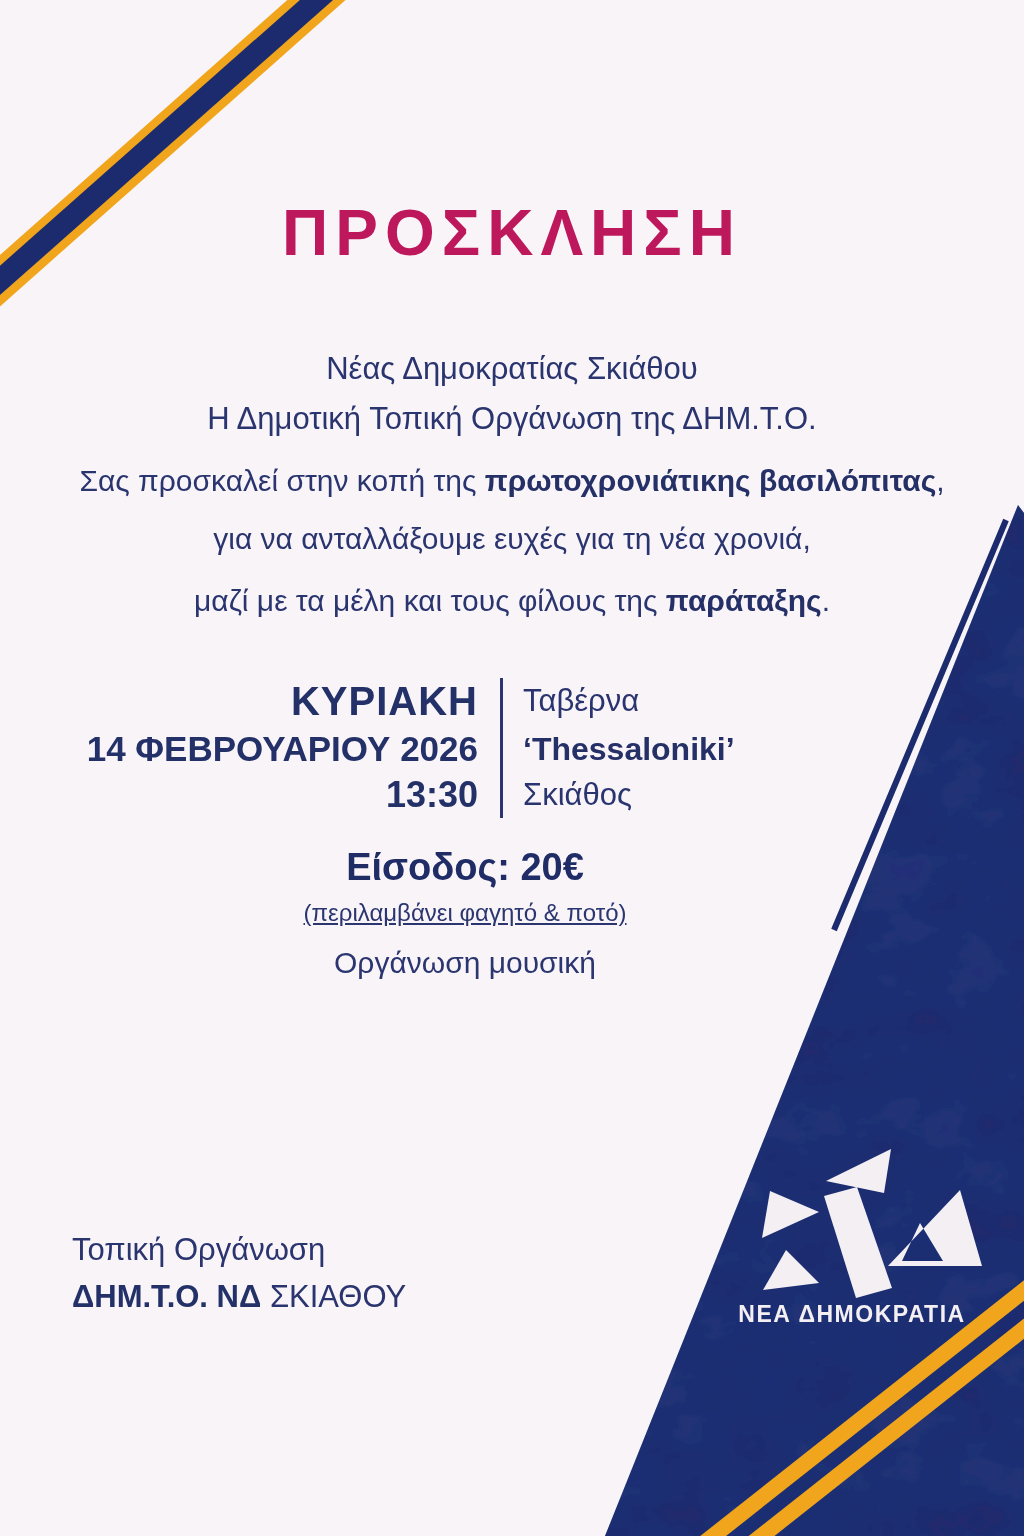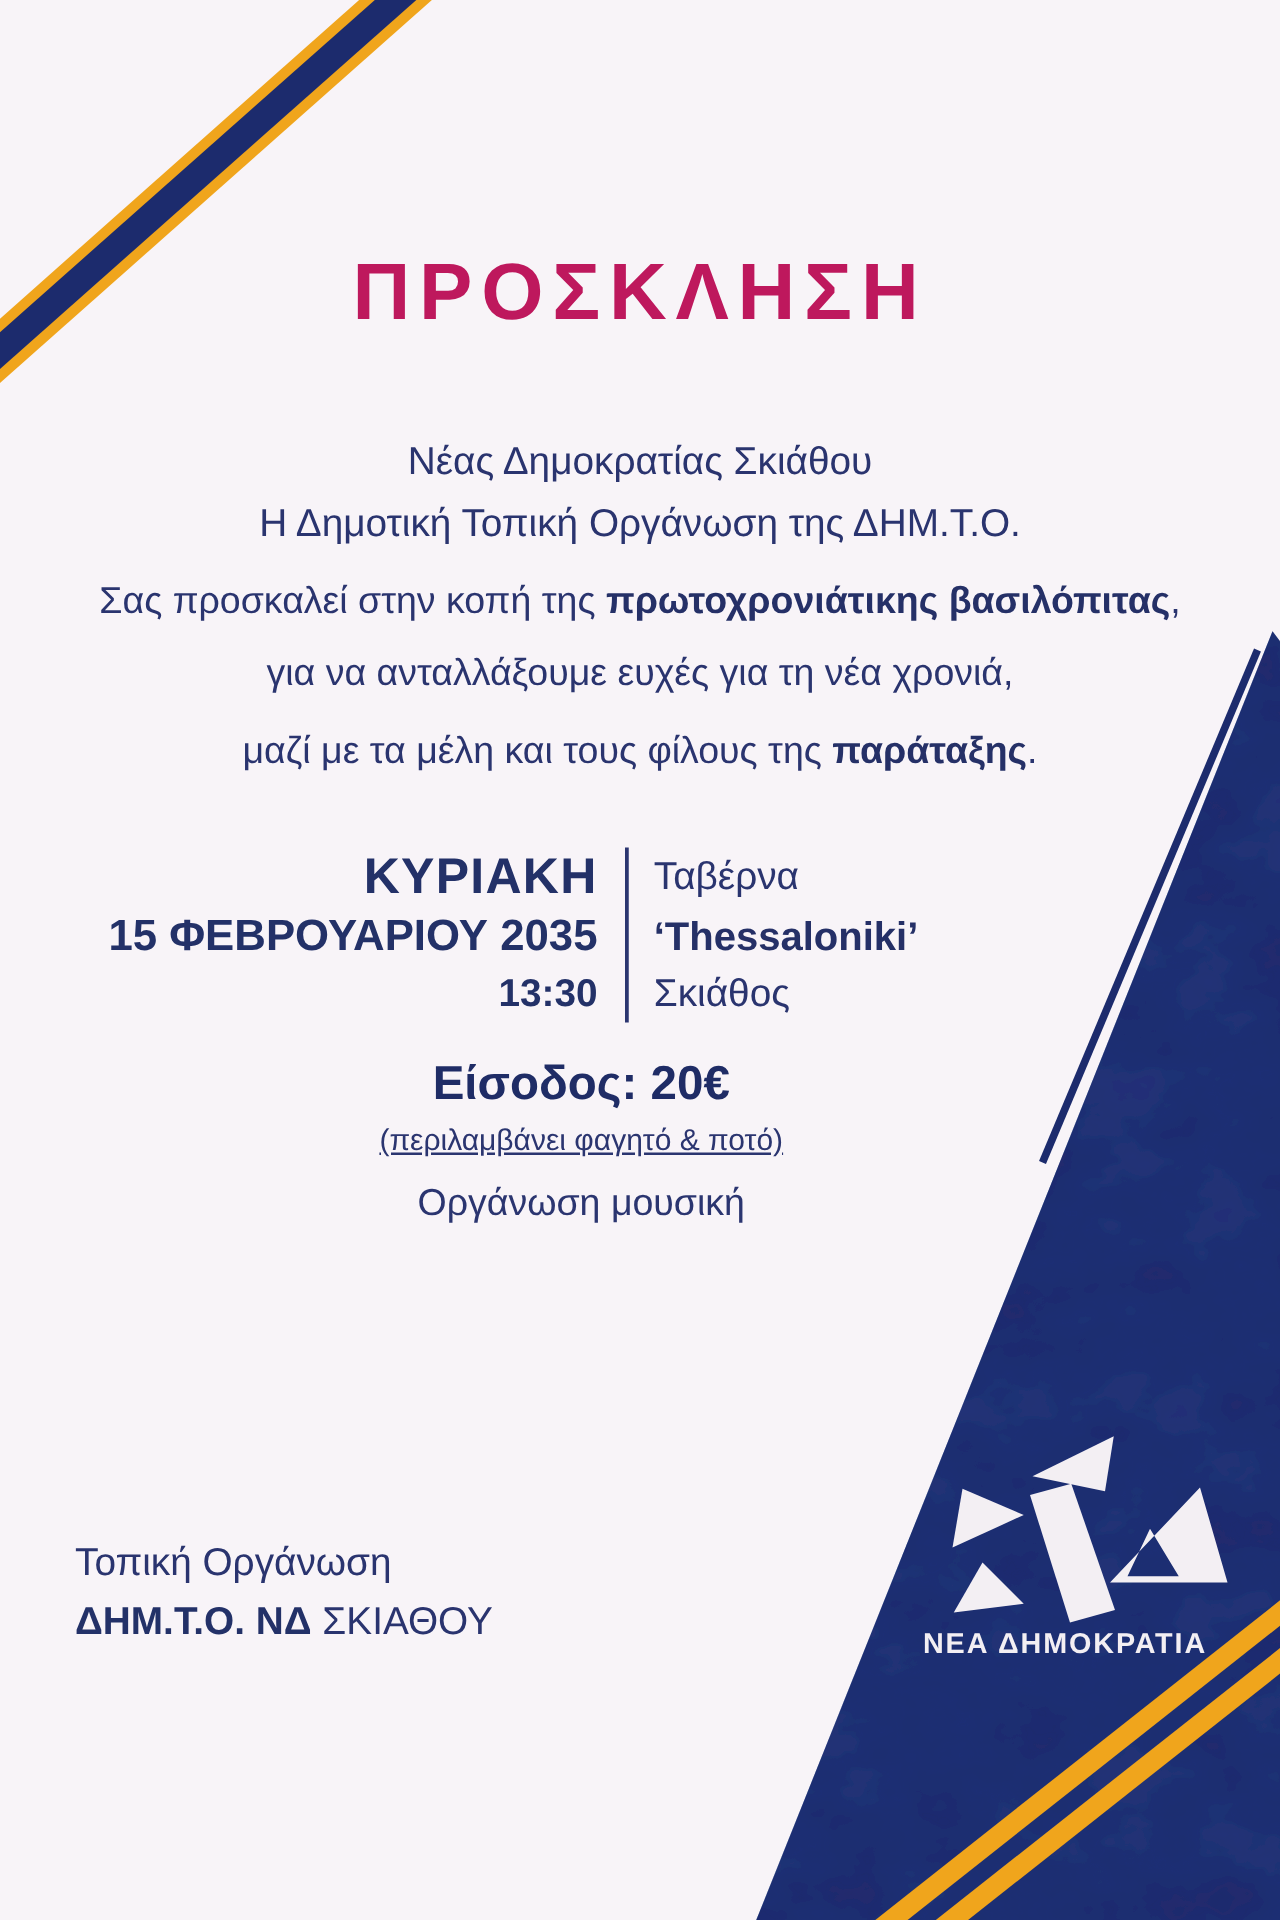--- a/index.html
+++ b/index.html
@@ -27,30 +27,30 @@
   .invite b{font-weight:700;color:#253067;}
   .datewrap{
     left:78px;top:676px;width:740px;
     display:flex;align-items:stretch;
   }
   .datecol{
     width:400px;text-align:right;color:#233168;font-weight:700;
   }
   .datecol .day{font-size:40px;line-height:50px;letter-spacing:1px;}
   .datecol .date{font-size:35px;line-height:46px;}
-  .datecol .time{font-size:31px;line-height:46px;}
+  .datecol .time{font-size:36px;line-height:46px;}
   .vline{width:3px;background:#2b3570;margin:2px 20px 0 22px;}
   .venuecol{text-align:left;color:#2a346f;}
   .venuecol .vt{font-size:31px;line-height:50px;}
   .venuecol .vn{font-size:32px;line-height:46px;font-weight:700;color:#253067;}
   .venuecol .vl{font-size:31px;line-height:46px;}
   .entrance{left:60px;width:810px;top:846px;font-size:38px;font-weight:700;color:#1f2c66;}
   .includes{left:60px;width:810px;top:899px;font-size:24px;text-decoration:underline;}
   .music{left:60px;width:810px;top:946px;font-size:30px;}
-  .org{left:60px;top:1226px;font-size:31px;line-height:47px;color:#2a346f;z-index:3;}
+  .org{left:72px;top:1226px;font-size:31px;line-height:47px;color:#2a346f;z-index:3;}
   .org b{font-weight:700;color:#233168;}
   .logo-text{
     font-family:"Liberation Sans","DejaVu Sans",sans-serif;
     font-weight:700;font-size:23px;letter-spacing:1.5px;
     fill:#f3eff3;
   }
 </style>
 </head>
 <body>
 
@@ -109,21 +109,21 @@
 
   <div class="txt invite center">
     <div class="l1"><span>Σας προσκαλεί στην κοπή της </span><b>πρωτοχρονιάτικης βασιλόπιτας</b><span>,</span></div>
     <div class="l2">για να ανταλλάξουμε ευχές για τη νέα χρονιά,</div>
     <div class="l3"><span>μαζί με τα μέλη και τους φίλους της </span><b>παράταξης</b><span>.</span></div>
   </div>
 
   <div class="txt datewrap">
     <div class="datecol">
       <div class="day">ΚΥΡΙΑΚΗ</div>
-      <div class="date">15 ΦΕΒΡΟΥΑΡΙΟΥ 2035</div>
+      <div class="date">14 ΦΕΒΡΟΥΑΡΙΟΥ 2026</div>
       <div class="time">13:30</div>
     </div>
     <div class="vline"></div>
     <div class="venuecol">
       <div class="vt">Ταβέρνα</div>
       <div class="vn">‘Thessaloniki’</div>
       <div class="vl">Σκιάθος</div>
     </div>
   </div>
 

